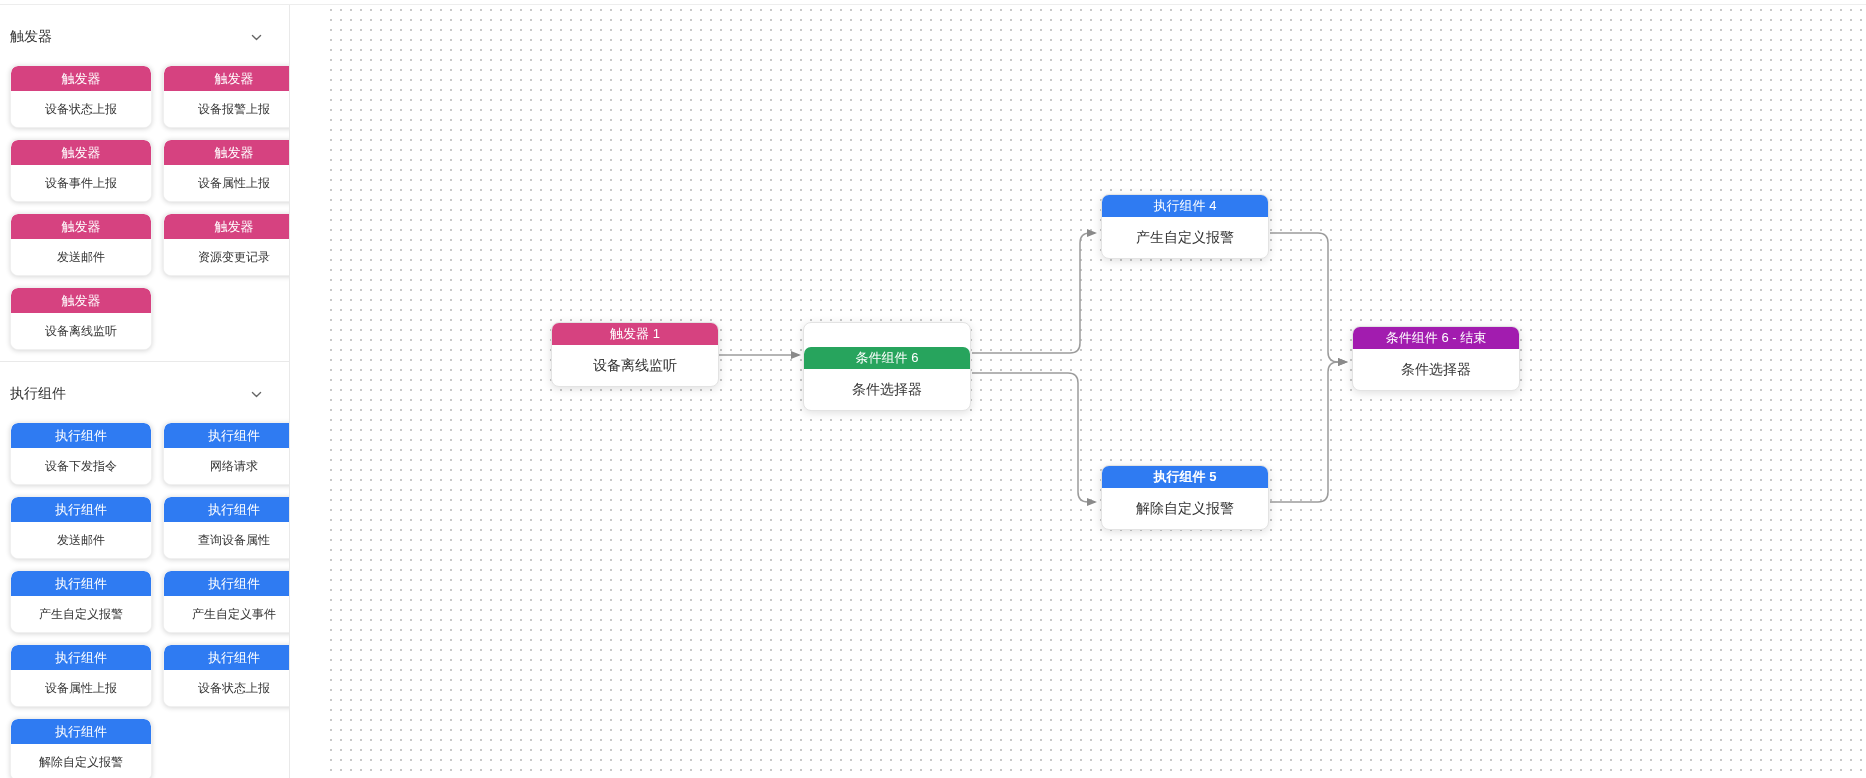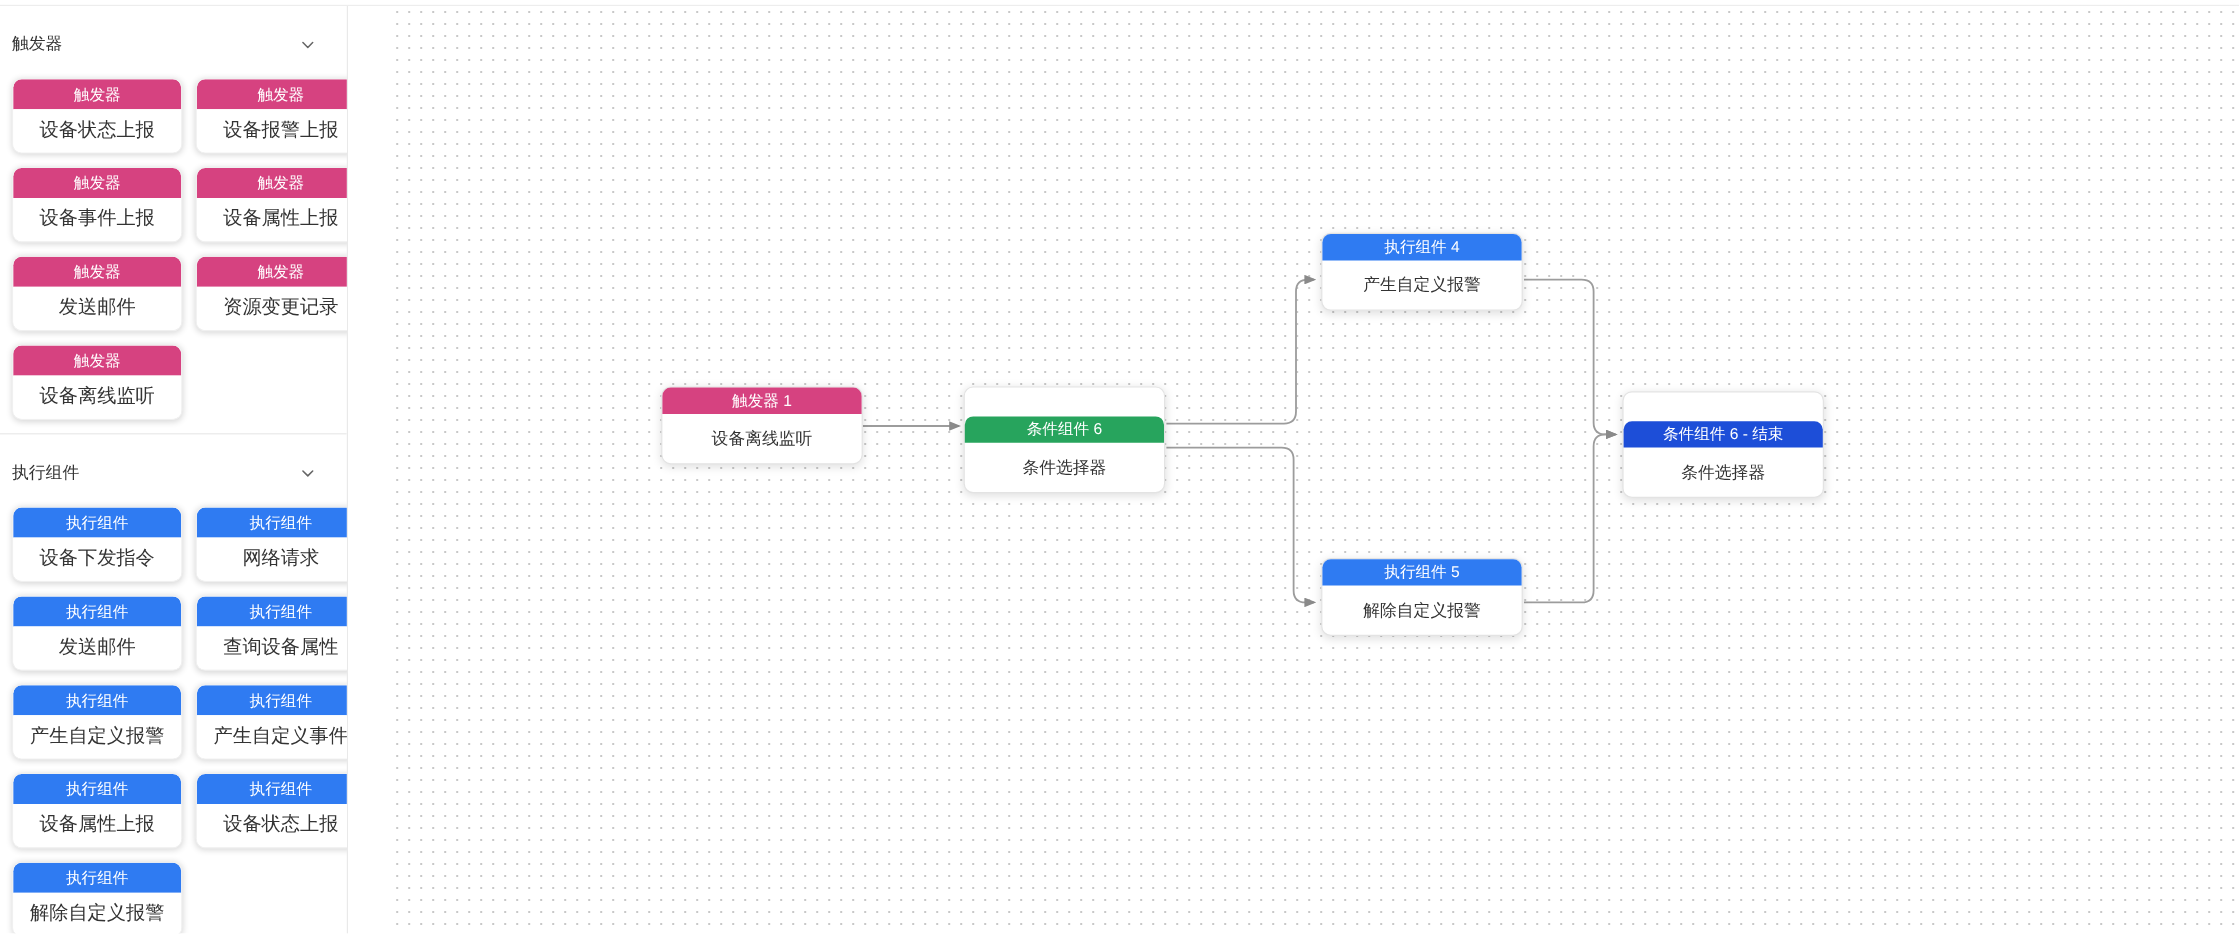--- a/index.html
+++ b/index.html
@@ -33,21 +33,21 @@
     box-shadow:0 1px 5px rgba(0,0,0,.16);
     border:1px solid #f0f0f0;box-sizing:border-box;
     overflow:hidden;cursor:grab;
   }
   .card-badge{
     height:25px;line-height:25px;text-align:center;
     color:#fff;font-size:13px;border-radius:7px 7px 0 0;
   }
   .card-label{
     height:36px;line-height:36px;text-align:center;
-    font-size:16px;color:#333;background:#fff;white-space:nowrap;
+    font-size:12px;color:#333;background:#fff;white-space:nowrap;
   }
   .divider{height:1px;background:#e9e9e9;margin-top:11px;}
 
   
   .canvas{
     position:absolute;left:326px;top:5px;width:1540px;height:773px;
     background-color:#fff;
   }
   .edges{position:absolute;left:0;top:0;pointer-events:none;}
   .node{
@@ -173,20 +173,20 @@
     </div>
     <div class="node" style="left: 477px; top: 317px; width: 168px;">
       <div class="node-header" style="background: rgb(39, 164, 93); height: 22px; line-height: 22px; margin-top: 24px;">条件组件 6</div>
       <div class="node-body" style="height: 41px; line-height: 41px;">条件选择器</div>
     </div>
     <div class="node" style="left: 775px; top: 189px; width: 168px;">
       <div class="node-header" style="background: rgb(47, 123, 242); height: 22px; line-height: 22px;">执行组件 4</div>
       <div class="node-body" style="height: 41px; line-height: 41px;">产生自定义报警</div>
     </div>
     <div class="node" style="left: 775px; top: 460px; width: 168px;">
-      <div class="node-header" style="background: rgb(47, 123, 242); height: 22px; line-height: 22px;">执行组件 5</div>
+      <div class="node-header" style="background: rgb(47, 123, 242); height: 22px; line-height: 22px; font-weight: bold;">执行组件 5</div>
       <div class="node-body" style="height: 41px; line-height: 41px;">解除自定义报警</div>
     </div>
     <div class="node" style="left: 1026px; top: 321px; width: 168px;">
-      <div class="node-header" style="background: #1d4ed8; height: 22px; line-height: 22px; margin-top: 24px;">条件组件 6 - 结束</div>
+      <div class="node-header" style="background: #a21caf; height: 22px; line-height: 22px;">条件组件 6 - 结束</div>
       <div class="node-body" style="height: 41px; line-height: 41px;">条件选择器</div>
     </div>
   </main>
 
 </body></html>

